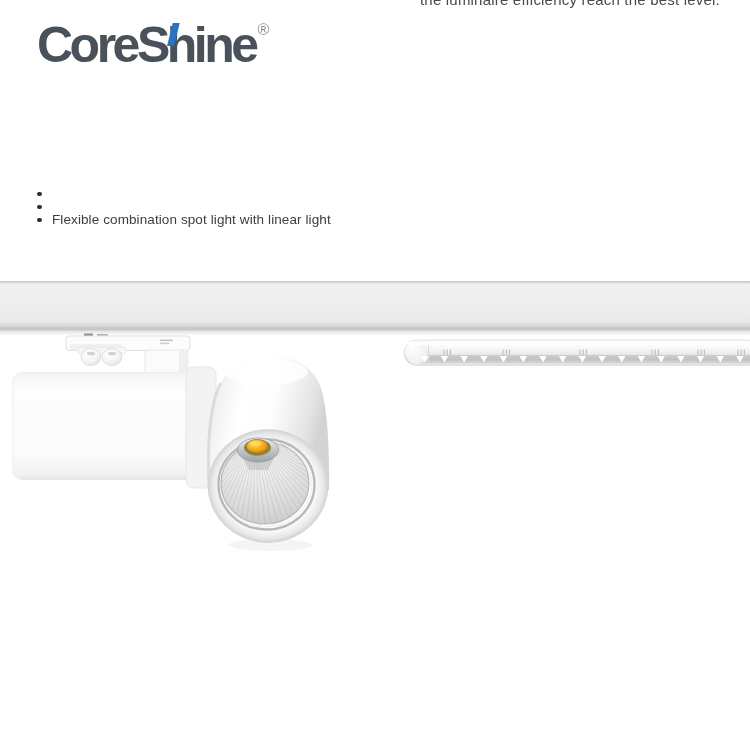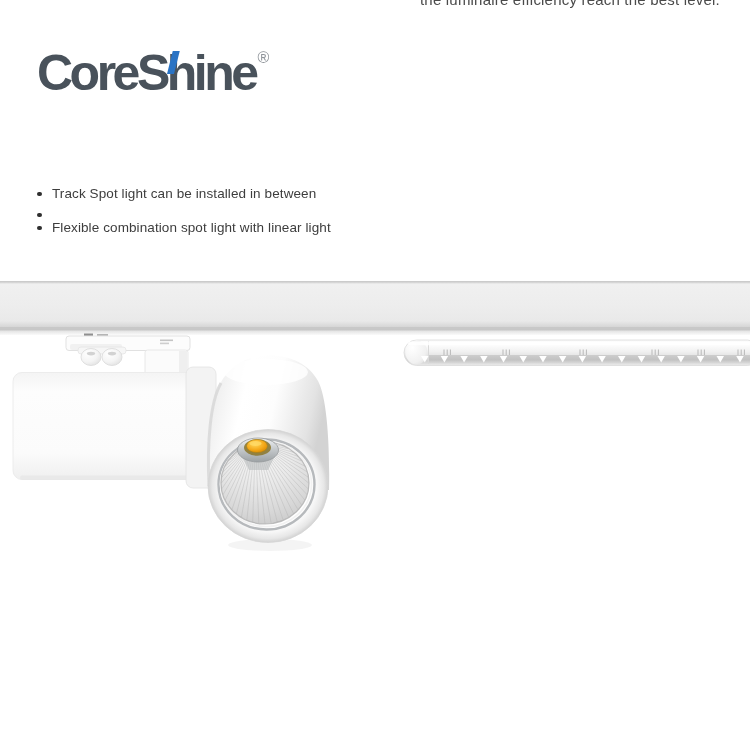--- a/index.html
+++ b/index.html
@@ -9,21 +9,21 @@
     background:#ffffff;
     font-family:"Liberation Sans","DejaVu Sans",sans-serif;
   }
   
   .caption {
     position:absolute; top:-9px; left:420px;
     font-size:15px; line-height:18px; color:#4a4a4a;
     letter-spacing:0.2px; white-space:nowrap;
   }
   
-  .logo { position:absolute; top:48px; left:37px; white-space:nowrap; }
+  .logo { position:absolute; top:20px; left:37px; white-space:nowrap; }
   .logo-text {
     font-size:50px; font-weight:700; line-height:1;
     color:#49525b; letter-spacing:-3.5px; display:inline-block;
   }
   .h-wrap { position:relative; display:inline-block; }
   .blue-slash {
     position:absolute; left:0.5px; top:3px; width:7px; height:23px;
     background:#2a73c4; transform:skewX(-14deg); transform-origin:bottom left;
   }
   .reg {
@@ -256,21 +256,20 @@
 
 <div class="caption">the luminaire efficiency reach the best level.</div>
 
 <div class="logo">
   <span class="logo-text"><span>CoreS</span><span class="h-wrap"><span>h</span><i class="blue-slash"></i></span><span>ine</span></span><span class="reg">®</span>
 </div>
 
 <ul class="features">
   <li>
       <span class="dot"></span>
-      <span>Track Spot light can be installed in between</span>
     </li>
   <li>
       <span class="dot"></span>
     </li>
   <li>
       <span class="dot"></span>
       <span>Flexible combination spot light with linear light</span>
     </li>
 </ul>
 

